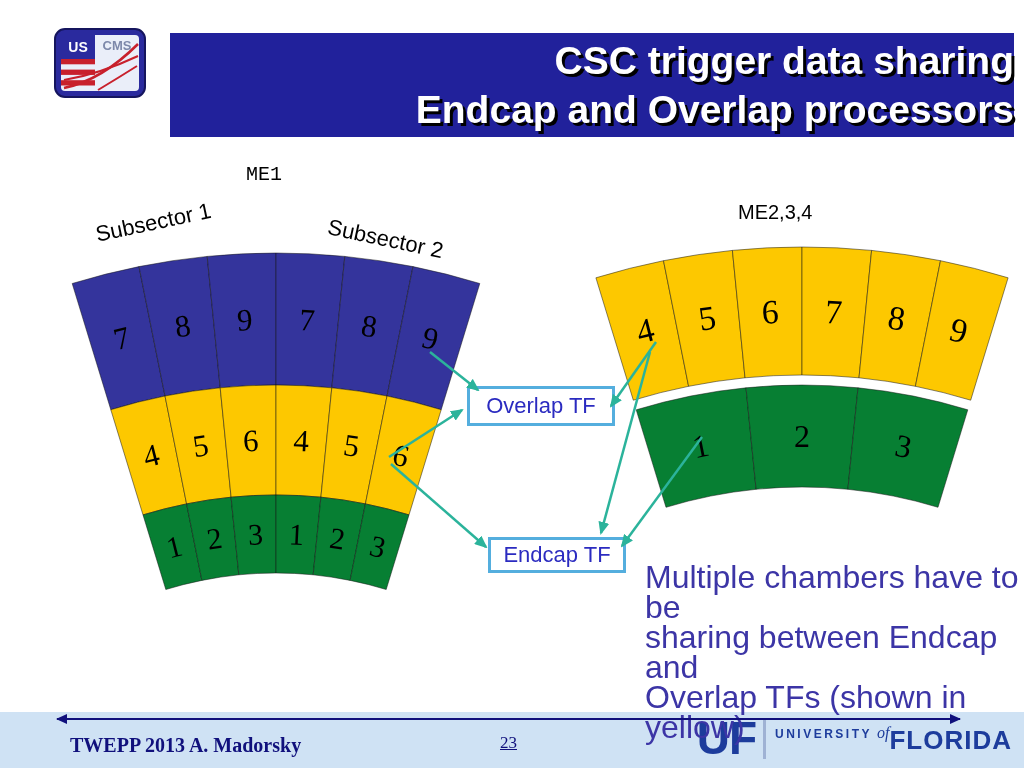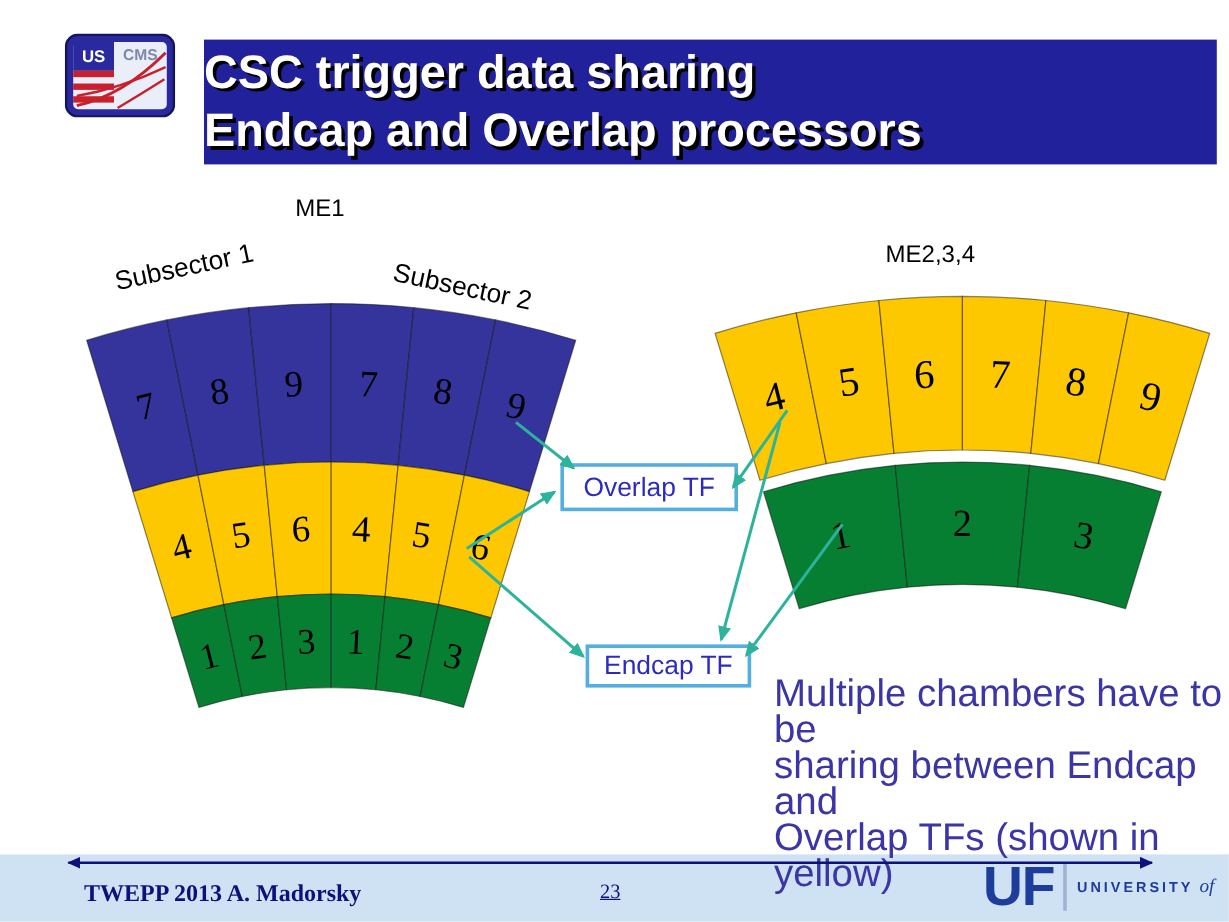--- a/index.html
+++ b/index.html
@@ -4,27 +4,27 @@
 <style>
   * { margin:0; padding:0; box-sizing:border-box; }
   html,body { width:1024px; height:768px; background:#fff; font-family:"Liberation Sans",sans-serif; overflow:hidden; }
   .slide { position:absolute; left:0; top:0; width:1024px; height:768px; background:#fff; }
 
   
   #diagram { position:absolute; left:0; top:0; z-index:5; pointer-events:none; }
 
   .banner { position:absolute; left:170px; top:33px; width:844px; height:104px;
             background:var(--banner,#21219b); color:#fff; display:flex; flex-direction:column;
-            justify-content:center; text-align:left; z-index:2; }
+            justify-content:center; text-align:right; z-index:2; }
   .t-line { font-size:39px; font-weight:bold; line-height:1.26; text-shadow:3px 3px 0 #000; }
 
   .logo { position:absolute; left:54px; top:28px; z-index:2; }
 
   .lbl { position:absolute; color:#000; z-index:2; white-space:nowrap; }
-  .me1   { left:246px; top:163px; font-size:20px; }
+  .me1   { left:246px; top:163px; font-size:20px;font-family:Liberation Mono, monospace; }
   .me234 { left:738px; top:201px; font-size:20px; }
   .sub1  { left:96px;  top:222px; font-size:22px; transform:rotate(-12deg); transform-origin:left center; }
   .sub2  { left:328px; top:214px; font-size:22px; transform:rotate(12deg);  transform-origin:left center; }
 
   .tfbox { position:absolute; background:#fff; border:3px solid var(--box-border,#54aede);
            color:var(--box-text,#2b2bc0); font-size:22px; display:flex; align-items:center;
            justify-content:center; z-index:2; }
   .overlap { left:467px; top:386px; width:148px; height:40px; }
   .endcap  { left:488px; top:537px; width:138px; height:36px; }
 
@@ -97,20 +97,21 @@
     <span class="f-left">TWEPP 2013  A. Madorsky</span>
     <span class="f-page">23</span>
     <div class="uf-logo">
       <span class="uf-initials">UF</span>
       <span class="uf-divider"></span>
       <span class="uf-right">
         <span class="uf-top">
           <span class="uf-university">UNIVERSITY</span>
           <span class="uf-of">of</span>
         </span>
+        <span class="uf-florida">FLORIDA</span>
       </span>
     </div>
   </div>
 
   <svg id="diagram" width="1024" height="768" viewBox="0 0 1024 768">
     <defs>
       <marker id="ah-teal" markerWidth="13" markerHeight="11" refX="11" refY="5.5" orient="auto" markerUnits="userSpaceOnUse">
         <path class="teal-head" d="M0,0 L13,5.5 L0,11 Z" fill="#2bb39b"></path>
       </marker>
       <marker id="ah-nav-r" markerWidth="11" markerHeight="10" refX="10" refY="5" orient="auto" markerUnits="userSpaceOnUse">

